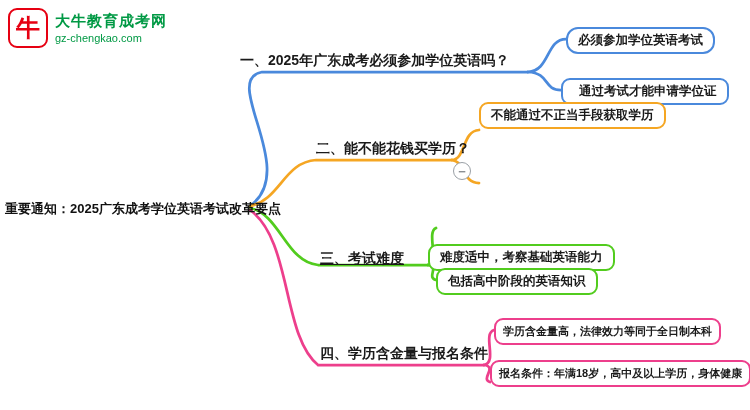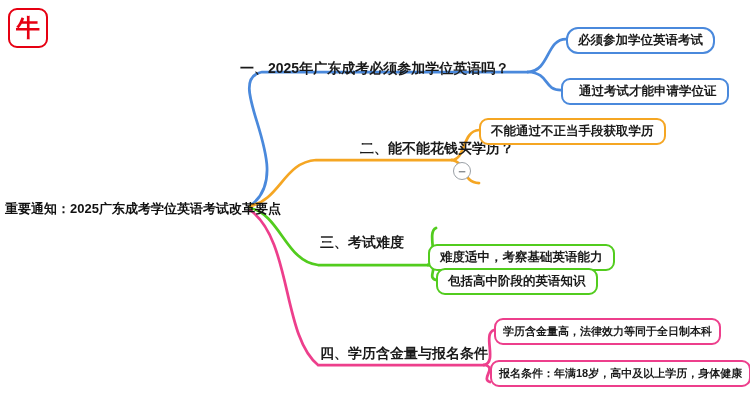--- a/index.html
+++ b/index.html
@@ -33,40 +33,40 @@
   .root-label {
     position: absolute; left: 5px; top: 200px; z-index: 2;
     font-size: 13px; font-weight: bold; color: #111; white-space: nowrap;
   }
 
   
   .branch-label {
     position: absolute; z-index: 2; font-size: 14px; font-weight: bold;
     color: #1a1a1a; white-space: nowrap;
   }
-  .lbl-1 { left: 240px; top: 60px; }
-  .lbl-2 { left: 316px; top: 140px; margin-left: 44px; }
-  .lbl-3 { left: 320px; top: 234px; }
+  .lbl-1 { left: 240px; top: 52px; }
+  .lbl-2 { left: 316px; top: 140px; }
+  .lbl-3 { left: 320px; top: 250px; text-decoration: underline; }
   .lbl-4 { left: 320px; top: 345px; }
 
   
   .node {
     position: absolute; z-index: 2; background: #fff;
     border: 2px solid #999; border-radius: 9px;
     padding: 3px 10px; font-size: 12.5px; font-weight: bold;
     color: #1a1a1a; white-space: nowrap;
   }
   .node.tight { font-size: 11px; padding: 4px 7px; }
   .b1 { border-color: #4a89dc; }
   .b2 { border-color: #f5a623; }
   .b3 { border-color: #52cc1e; }
   .b4 { border-color: #ed3f8c; }
   .nd-1a { left: 566px; top: 27px; border-radius: 12px; }
   .nd-1b { left: 561px; top: 78px; padding-left: 16px; }
-  .nd-2a { left: 479px; top: 118px; }
+  .nd-2a { left: 479px; top: 102px; }
   .nd-2b { left: 479px; top: 171px; }
   .nd-3a { left: 428px; top: 216px; margin-top: 28px; }
   .nd-3b { left: 436px; top: 268px; }
   .nd-4a { left: 494px; top: 318px; }
   .nd-4b { left: 490px; top: 360px; }
 
   
   .collapse {
     position: absolute; left: 453px; top: 162px; width: 18px; height: 18px;
     border: 1.5px solid #9aa0a6; border-radius: 50%; background: #fff;
@@ -96,20 +96,24 @@
 
     <path class="s4" d="M250,210 C292,240 282,336 318,365 L484,365"></path>
     <path class="s4" d="M484,365 C498,362 482,334 494,330"></path>
     <path class="s4" d="M484,365 C498,367 480,379 490,382"></path>
   </svg>
 
   <div class="logo">
     <div class="logo-box">
       <span>牛</span>
     </div>
+    <div class="logo-text">
+      <div class="logo-name">大牛教育成考网</div>
+      <div class="logo-url">gz-chengkao.com</div>
+    </div>
   </div>
 
   <div class="root-label">重要通知：2025广东成考学位英语考试改革要点</div>
 
   <div class="branch-label lbl-1">一、2025年广东成考必须参加学位英语吗？</div>
   <div class="branch-label lbl-2">二、能不能花钱买学历？</div>
   <div class="branch-label lbl-3">三、考试难度</div>
   <div class="branch-label lbl-4">四、学历含金量与报名条件</div>
 
   <div class="collapse">−</div>

